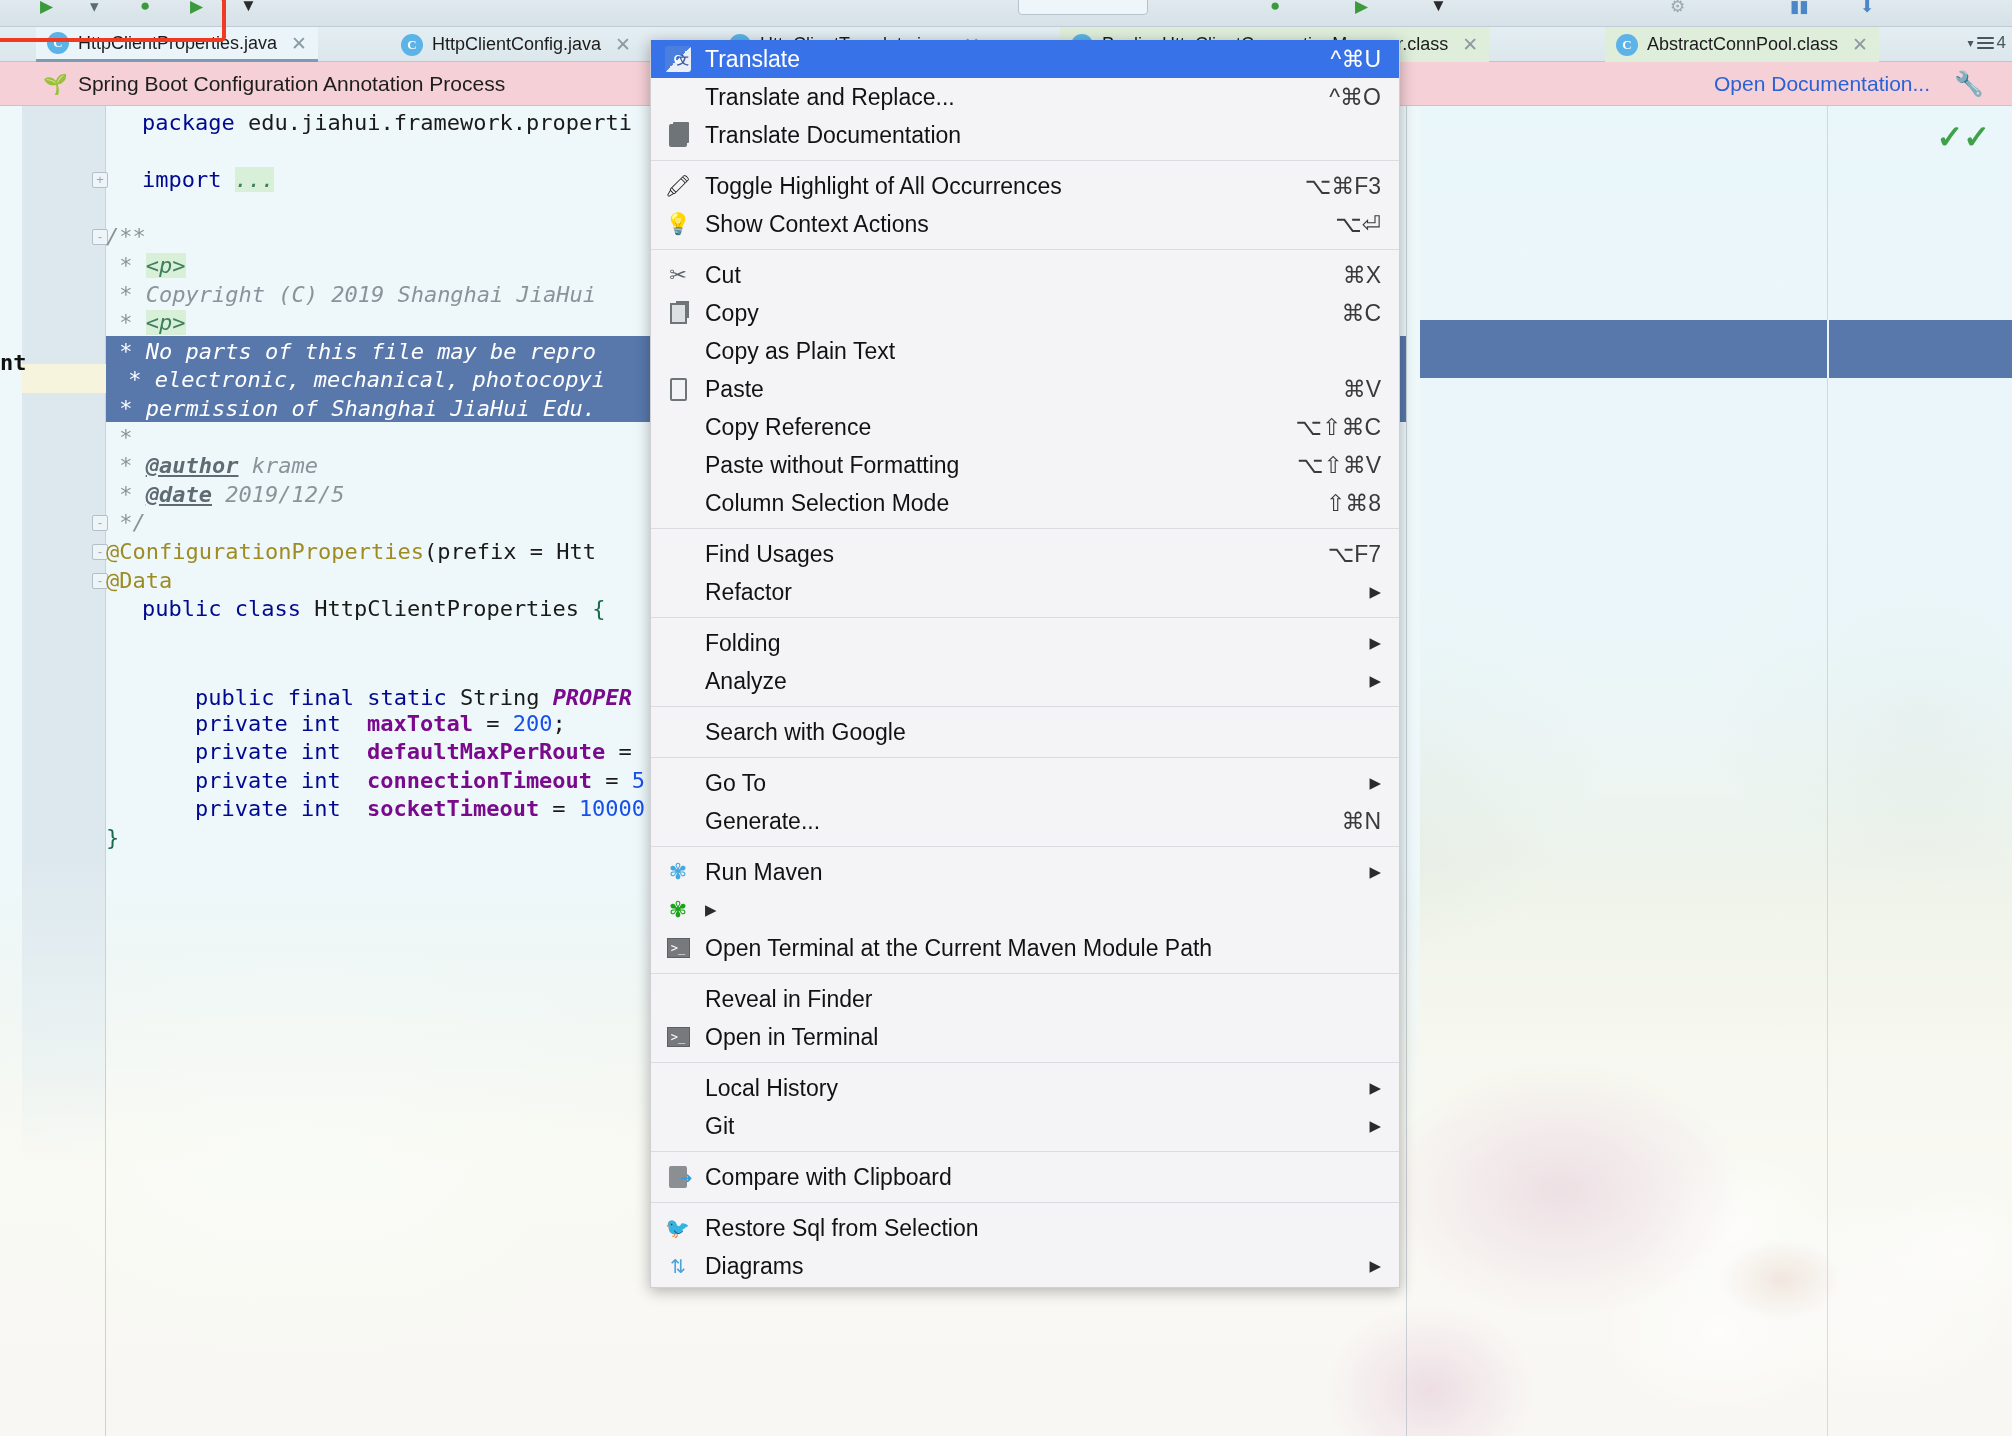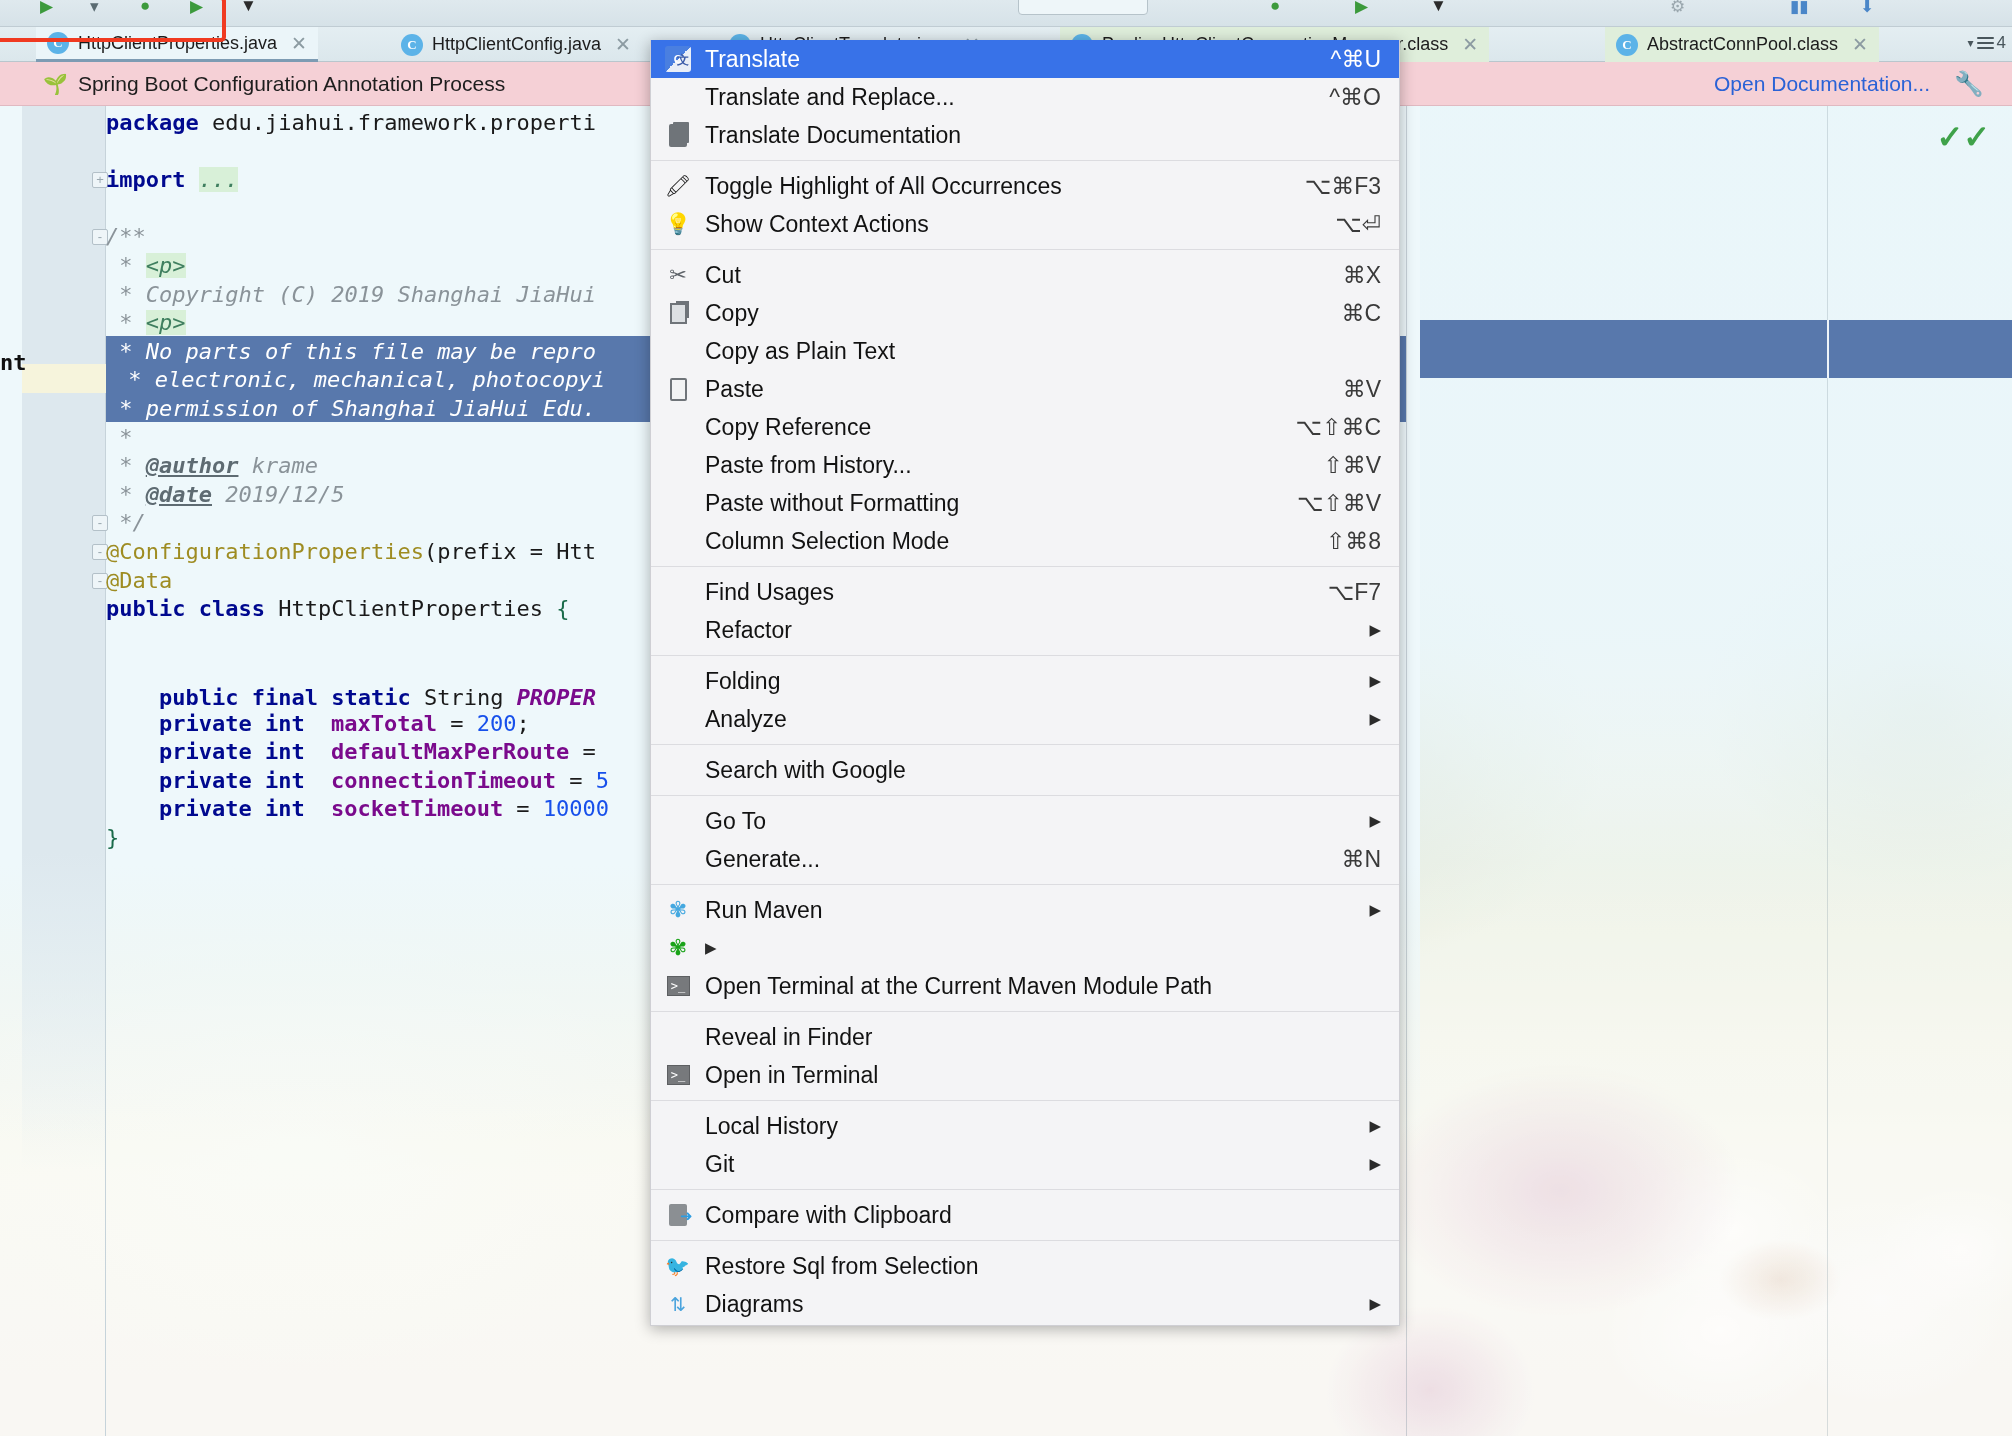--- a/index.html
+++ b/index.html
@@ -109,21 +109,21 @@
   }
   .fold{
     position:absolute; left:92px; width:16px; height:16px; color:#9aa8b0;
     font-size:13px; line-height:14px; text-align:center;
     border:1px solid #b3c0c8; background:#eef5f8; border-radius:2px;
   }
   .code{
     position:absolute; left:106px; font-family:"DejaVu Sans Mono", monospace;
     font-size:22px; white-space:pre; color:#1a1a1a; letter-spacing:0;
   }
-  .kw{ color:#00098f; font-weight:bold; }
+  .kw{ color:#00098f; font-weight:normal;padding-left:36px; }
   .cmt{ color:#8a9399; font-style:italic; }
   .cmt-tag{ color:#3f7f5f; background:#d8f0d8; font-style:italic;}
   .jd{ color:#5e6b72; font-weight:bold; font-style:italic; text-decoration:underline;}
   .ann{ color:#9e8c22; }
   .fld{ color:#7a0a8c; font-weight:bold;padding-left:13px; }
   .num{ color:#1750eb; }
   .cst{ color:#7a0a8c; font-weight:bold; font-style:italic; }
   .brace{ color:#1a6b4a; }
   .sel-line{
     position:absolute; left:106px; height:29px; background:#5878ac;
@@ -405,25 +405,20 @@
       <span class="lbl">Paste</span>
       <span class="acc">⌘V</span>
     </div>
     <div class="mi">
       <span class="ico"></span>
       <span class="lbl">Copy Reference</span>
       <span class="acc">⌥⇧⌘C</span>
     </div>
     <div class="mi">
       <span class="ico"></span>
-      <span class="lbl">Paste from History...</span>
-      <span class="acc">⇧⌘V</span>
-    </div>
-    <div class="mi">
-      <span class="ico"></span>
       <span class="lbl">Paste without Formatting</span>
       <span class="acc">⌥⇧⌘V</span>
     </div>
     <div class="mi">
       <span class="ico"></span>
       <span class="lbl">Column Selection Mode</span>
       <span class="acc">⇧⌘8</span>
     </div>
     <div class="sep"></div>
     <div class="mi">

